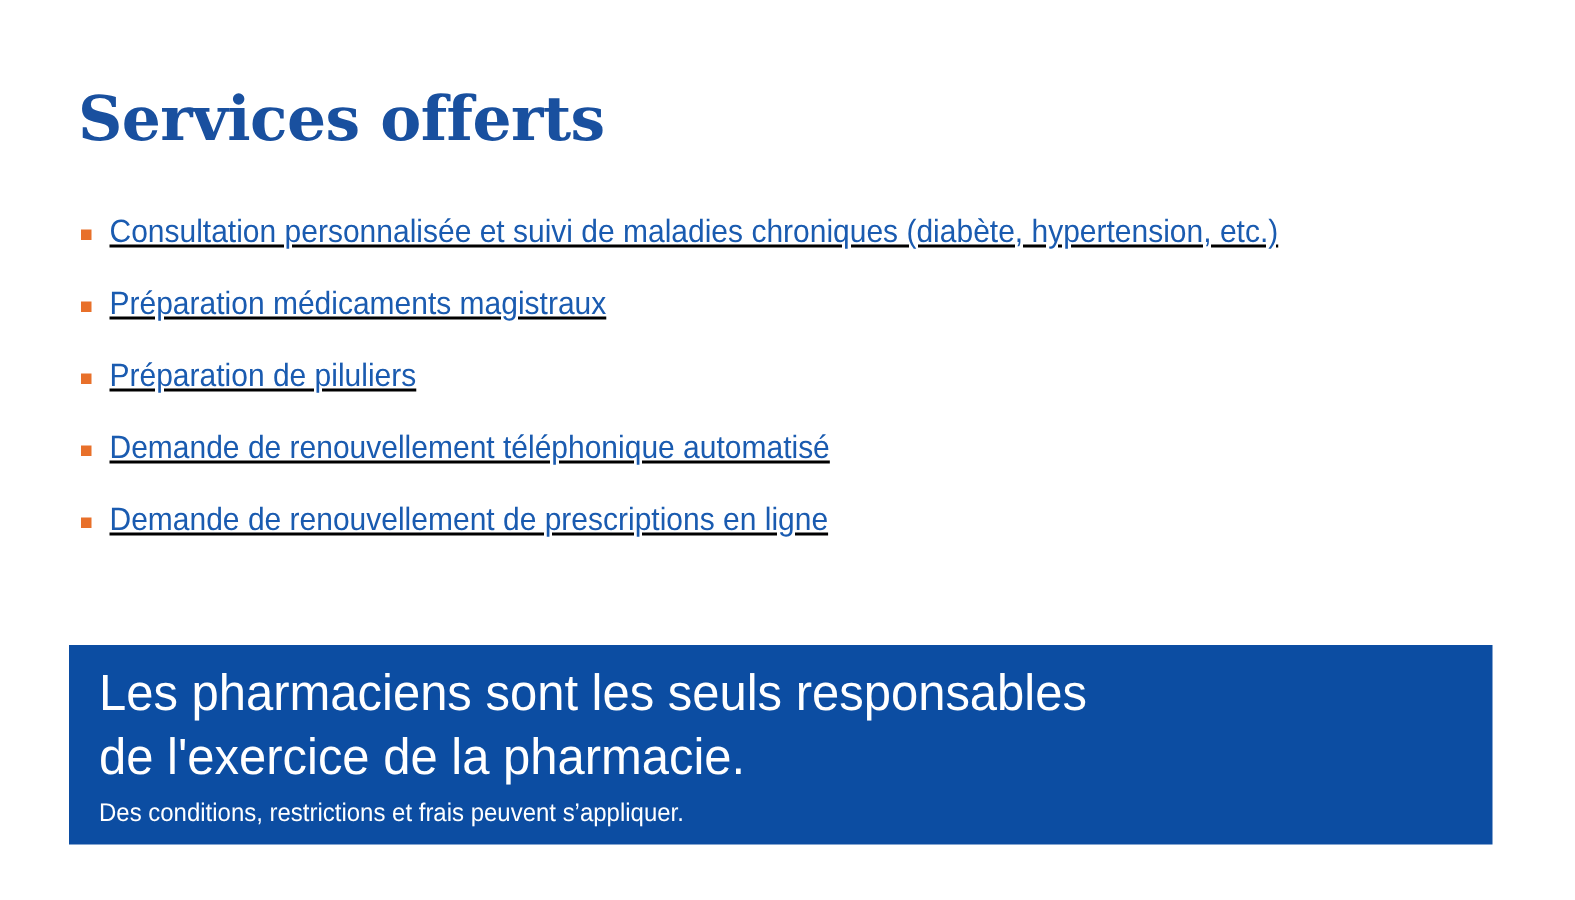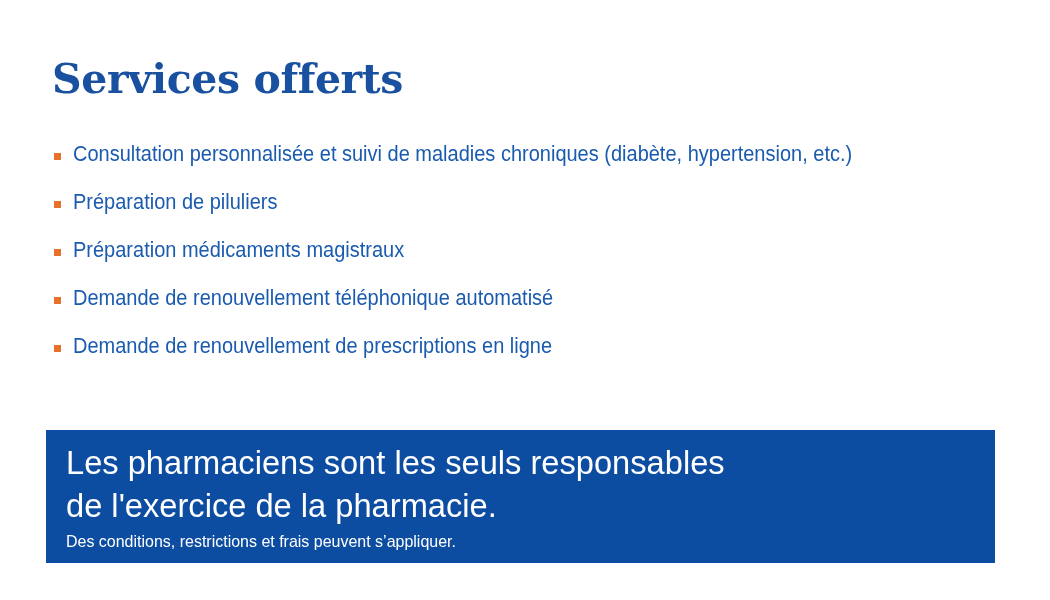--- a/index.html
+++ b/index.html
@@ -40,20 +40,21 @@
   .bullet-list {
     position: absolute;
     left: 54px;
     top: 141px;
     width: 960px;
   }
   .bullet-row {
     display: flex;
     align-items: flex-start;
     height: 48px;
+    text-decoration: underline;
   }
   .bullet-marker {
     width: 7px;
     height: 7px;
     background: #e8702a;
     flex: 0 0 7px;
     margin-top: 12px;
     margin-right: 12px;
   }
   .bullet-text {
@@ -107,26 +108,26 @@
 
   <div class="bullet-list">
 
     <div class="bullet-row">
       <span class="bullet-marker"></span>
       <span class="bullet-text">Consultation personnalisée et suivi de maladies chroniques (diabète, hypertension, etc.)</span>
     </div>
 
     <div class="bullet-row">
       <span class="bullet-marker"></span>
-      <span class="bullet-text">Préparation de piluliers</span>
+      <span class="bullet-text">Préparation médicaments magistraux</span>
     </div>
 
     <div class="bullet-row">
       <span class="bullet-marker"></span>
-      <span class="bullet-text">Préparation médicaments magistraux</span>
+      <span class="bullet-text">Préparation de piluliers</span>
     </div>
 
     <div class="bullet-row">
       <span class="bullet-marker"></span>
       <span class="bullet-text">Demande de renouvellement téléphonique automatisé</span>
     </div>
 
     <div class="bullet-row">
       <span class="bullet-marker"></span>
       <span class="bullet-text">Demande de renouvellement de prescriptions en ligne</span>

